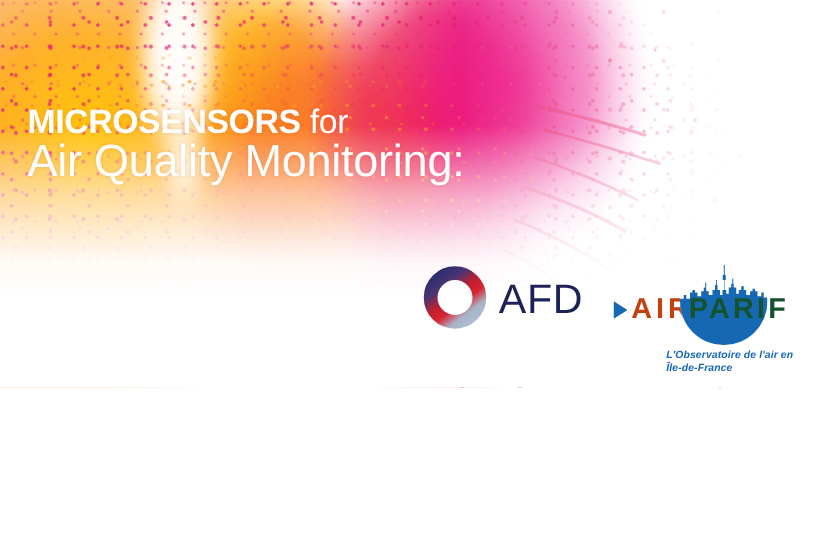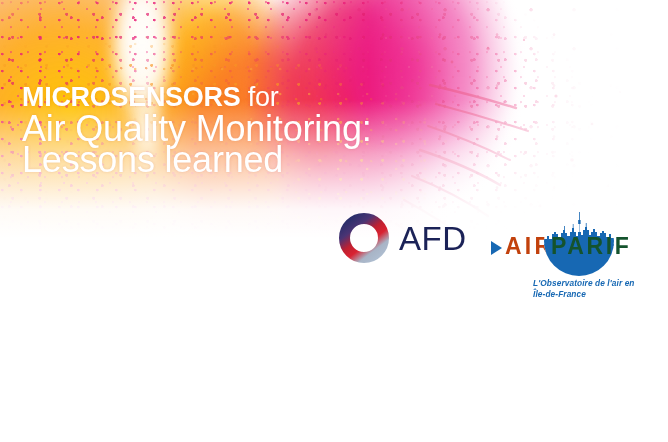--- a/index.html
+++ b/index.html
@@ -322,21 +322,20 @@
       </g>
     </svg>
 
     <div class="fade-right"></div>
     <div class="fade-bottom"></div>
   </div>
 
   <div class="title-block">
     <span class="title-line line1"><span class="strong">MICROSENSORS</span><span> for</span></span>
     <span class="title-line">Air Quality Monitoring:</span>
-    <span class="title-line">Lessons learned</span>
   </div>
 
   <div class="logo-row">
 
     <div class="afd-logo">
       <svg class="afd-ring" viewBox="0 0 52 52">
         <defs>
           <linearGradient id="afdGrad" x1="0.15" y1="0" x2="0.9" y2="1">
             <stop offset="0%" stop-color="#2b2e6b"></stop>
             <stop offset="22%" stop-color="#4a3474"></stop>

